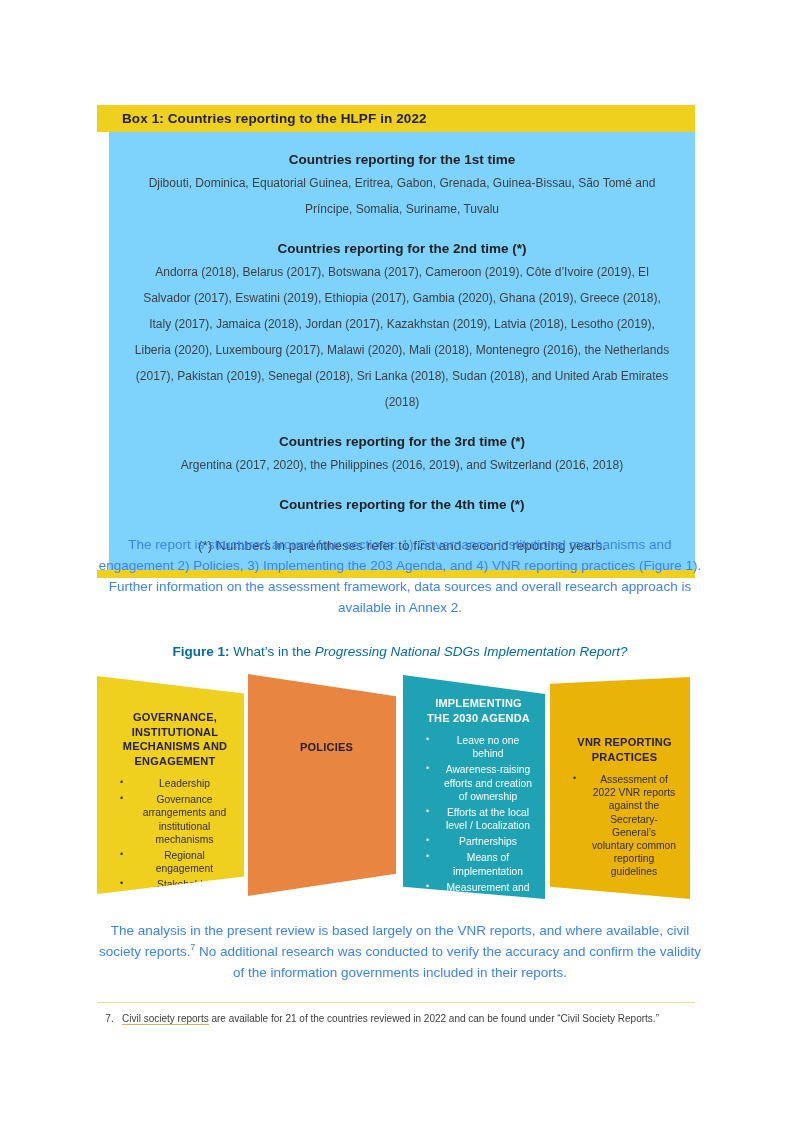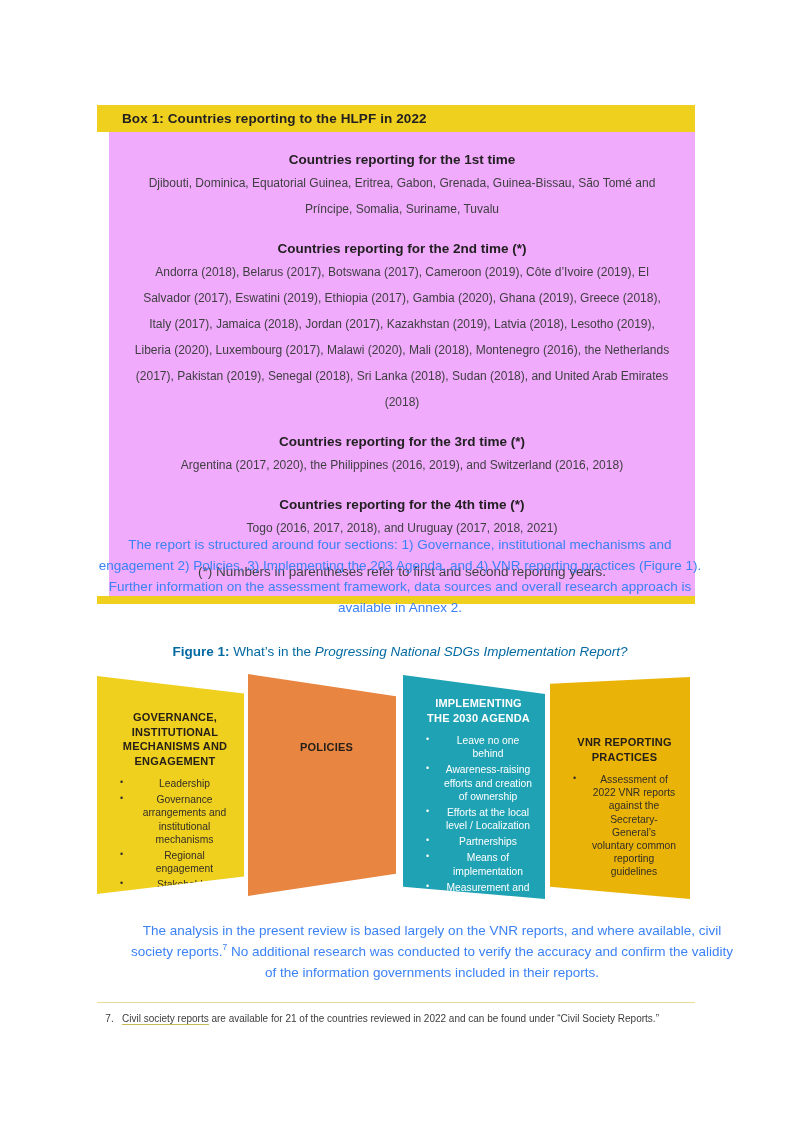--- a/index.html
+++ b/index.html
@@ -12,31 +12,31 @@
     text-align:center;
   }
 
   
   .box { position:absolute; left:97px; top:105px; width:598px; }
   .box-header {
     background:#F0D01E; min-height:27px; display:flex; align-items:center;
     padding:5px 25px;
   }
   .box-title { font-size:13.5px; font-weight:700; color:#232022; letter-spacing:.1px; }
-  .box-body { background:#f0abfc; padding:17px 25px 14px 25px;margin-left:12px; }
+  .box-body { background:#7dd3fc; padding:17px 25px 14px 25px;margin-left:12px; }
   .box-section { margin-bottom:16px; }
   .box-section h3 { font-size:13.5px; font-weight:700; color:#232022; line-height:21px; }
   .box-section p { font-size:12px; line-height:26px; color:#3f3f41; }
   .box-note { font-size:13.5px; line-height:21px; color:#3f3f41; margin-top:20px; }
   .box-footer { background:#F0D01E; height:8px; }
 
   
   .para { position:absolute; left:97px; width:606px; font-size:13.5px; line-height:21px; color:#3b82f6; }
   .para1 { top:534px; }
-  .para2 { top:920px;margin-left:32px; }
+  .para2 { top:920px; }
   sup.fn-ref { font-size:8.5px; vertical-align:6px; line-height:0; }
 
   
   .figcaption { position:absolute; left:97px; top:644px; width:606px; font-size:13.5px; color:#0369a1; }
   .figcaption .cap-label { font-weight:700; }
   .figcaption .cap-italic { font-style:italic; }
 
   
   .figure-row { position:absolute; left:97px; top:674px; width:598px; height:228px; }
   .card { position:absolute; top:0; }
@@ -90,21 +90,20 @@
       <div class="box-section">
         <h3>Countries reporting for the 2nd time (*)</h3>
         <p>Andorra (2018), Belarus (2017), Botswana (2017), Cameroon (2019), Côte d’Ivoire (2019), El Salvador (2017), Eswatini (2019), Ethiopia (2017), Gambia (2020), Ghana (2019), Greece (2018), Italy (2017), Jamaica (2018), Jordan (2017), Kazakhstan (2019), Latvia (2018), Lesotho (2019), Liberia (2020), Luxembourg (2017), Malawi (2020), Mali (2018), Montenegro (2016), the Netherlands (2017), Pakistan (2019), Senegal (2018), Sri Lanka (2018), Sudan (2018), and United Arab Emirates (2018)</p>
       </div>
       <div class="box-section">
         <h3>Countries reporting for the 3rd time (*)</h3>
         <p>Argentina (2017, 2020), the Philippines (2016, 2019), and Switzerland (2016, 2018)</p>
       </div>
       <div class="box-section">
         <h3>Countries reporting for the 4th time (*)</h3>
-        <p>Togo (2016, 2017, 2018), and Uruguay (2017, 2018, 2021)</p>
       </div>
       <p class="box-note">(*) Numbers in parentheses refer to first and second reporting years.</p>
     </div>
     <div class="box-footer"></div>
   </div>
 
   <p class="para para1">The report is structured around four sections: 1) Governance, institutional mechanisms and engagement 2) Policies, 3) Implementing the 203 Agenda, and 4) VNR reporting practices (Figure 1). Further information on the assessment framework, data sources and overall research approach is available in Annex 2.</p>
 
   <p class="figcaption"><span class="cap-label">Figure 1:</span><span> What’s in the </span><span class="cap-italic">Progressing National SDGs Implementation Report?</span></p>
 

